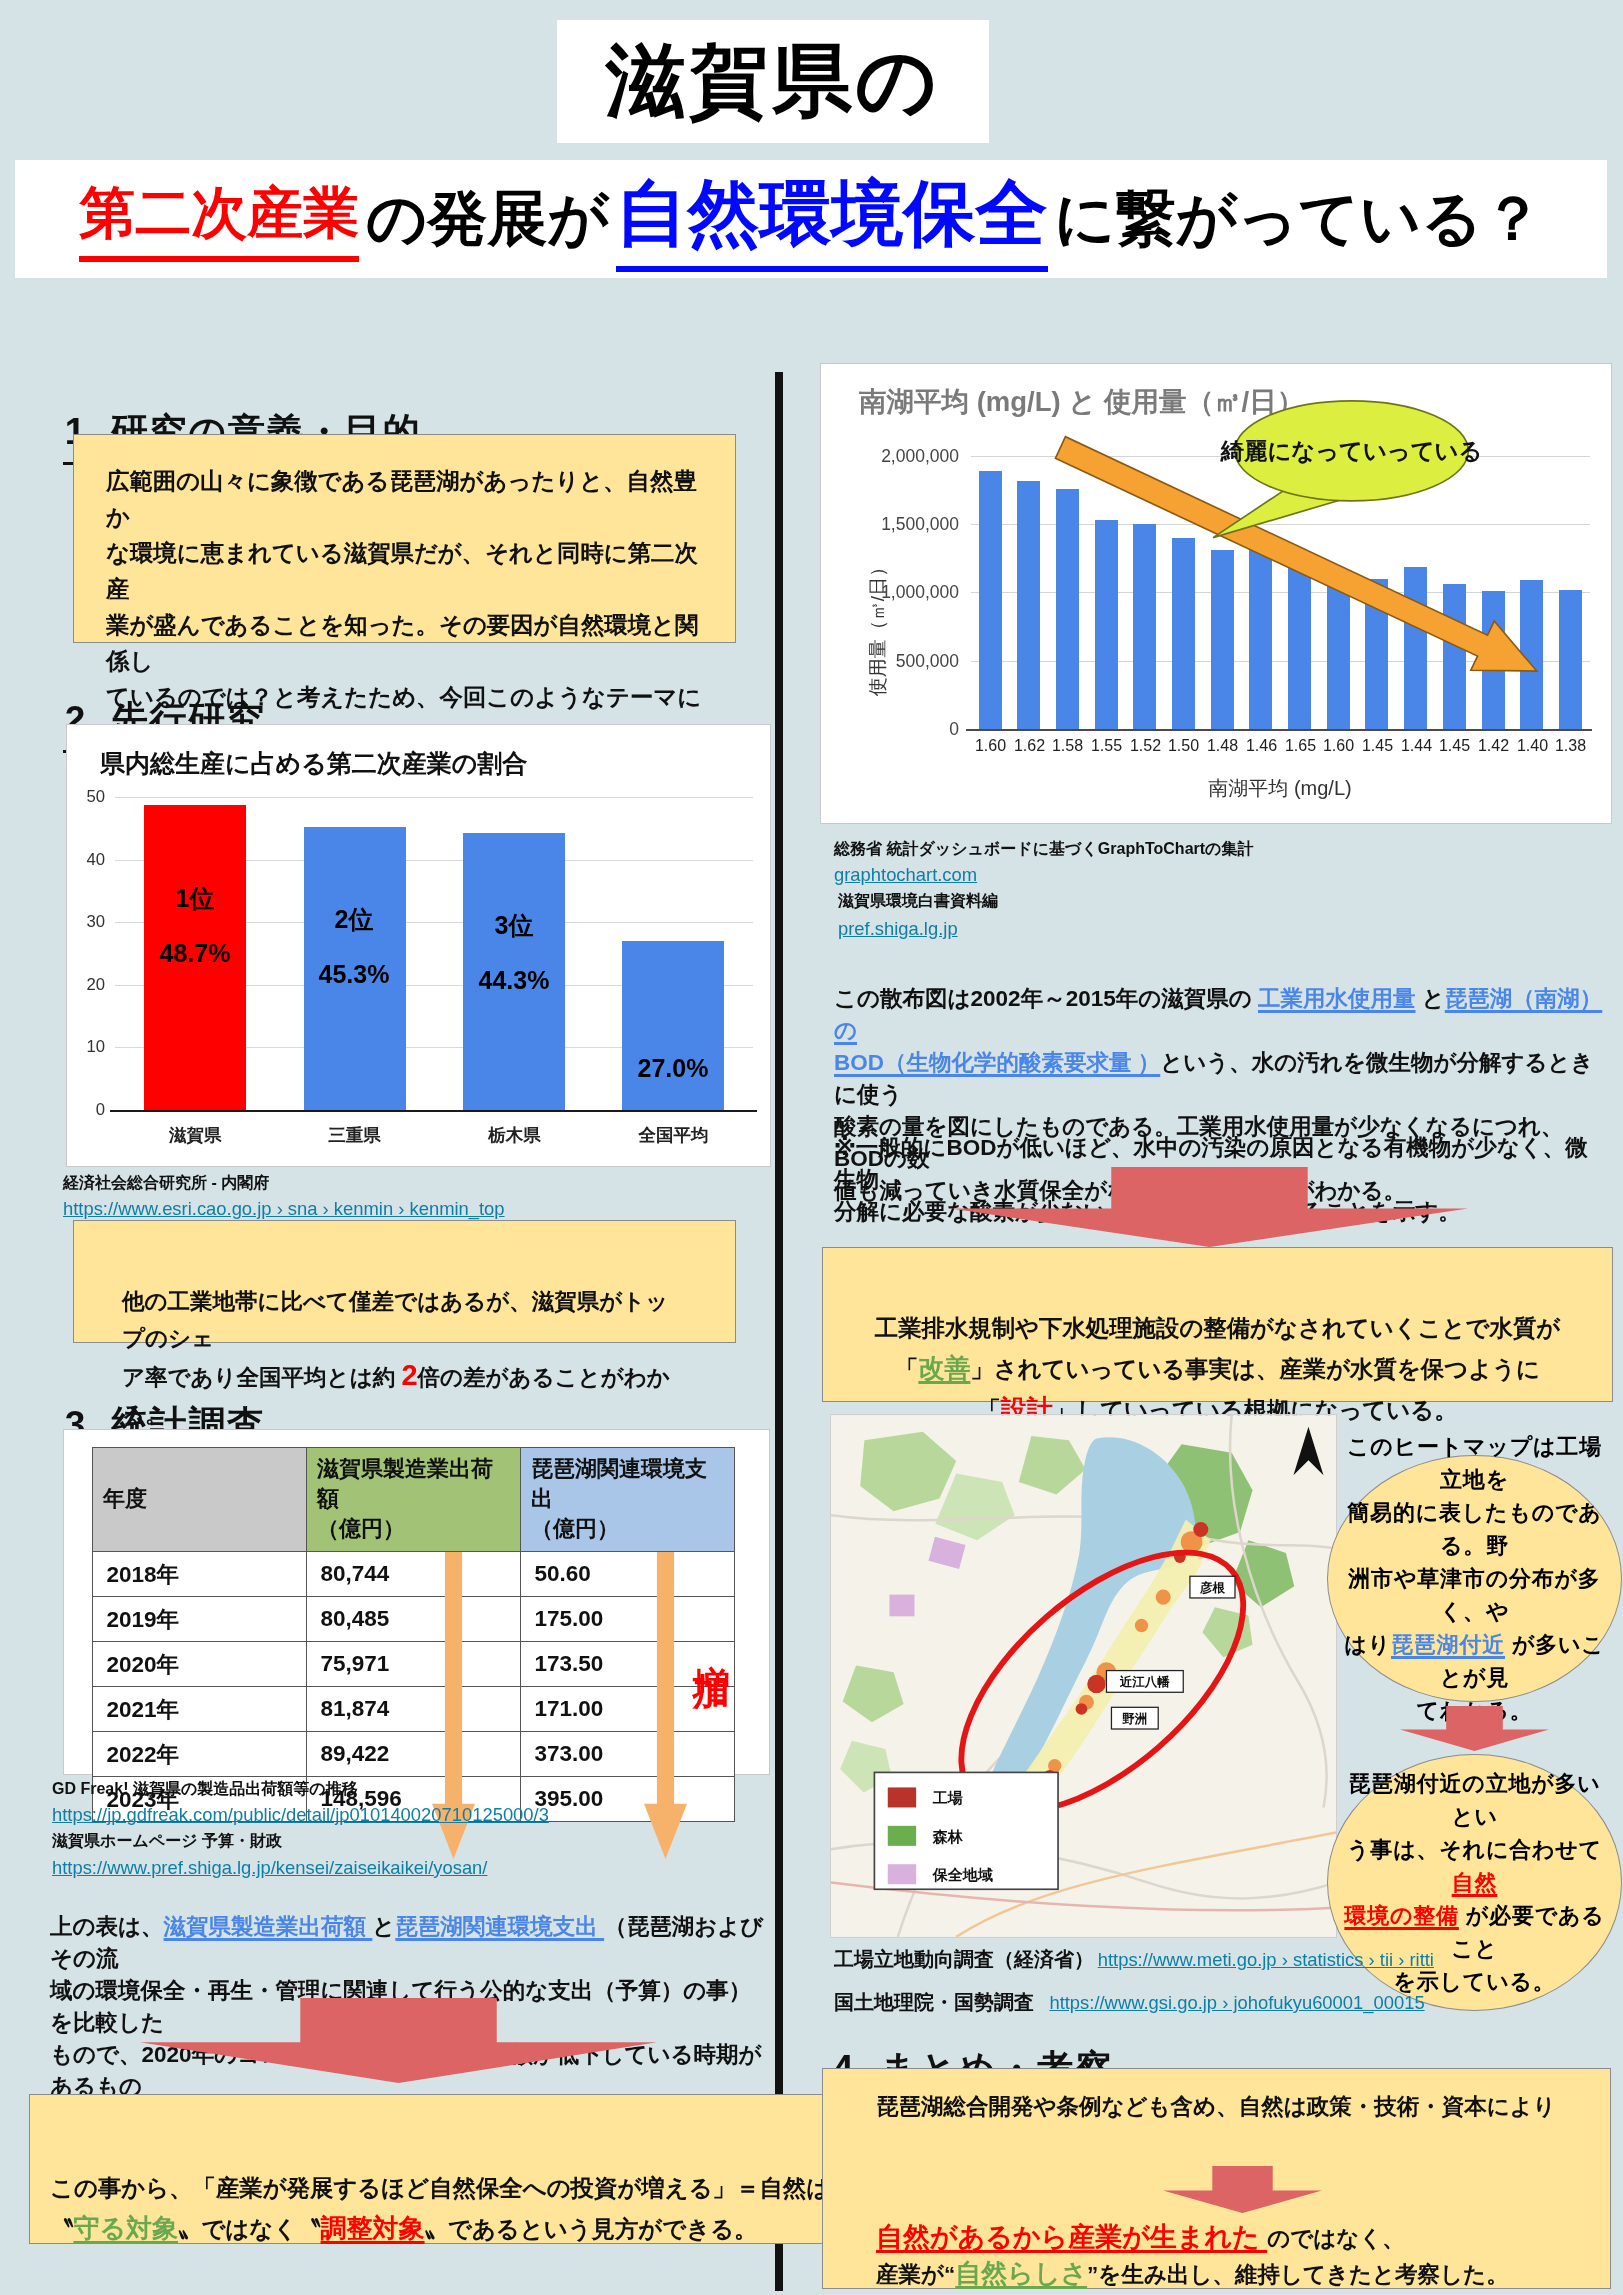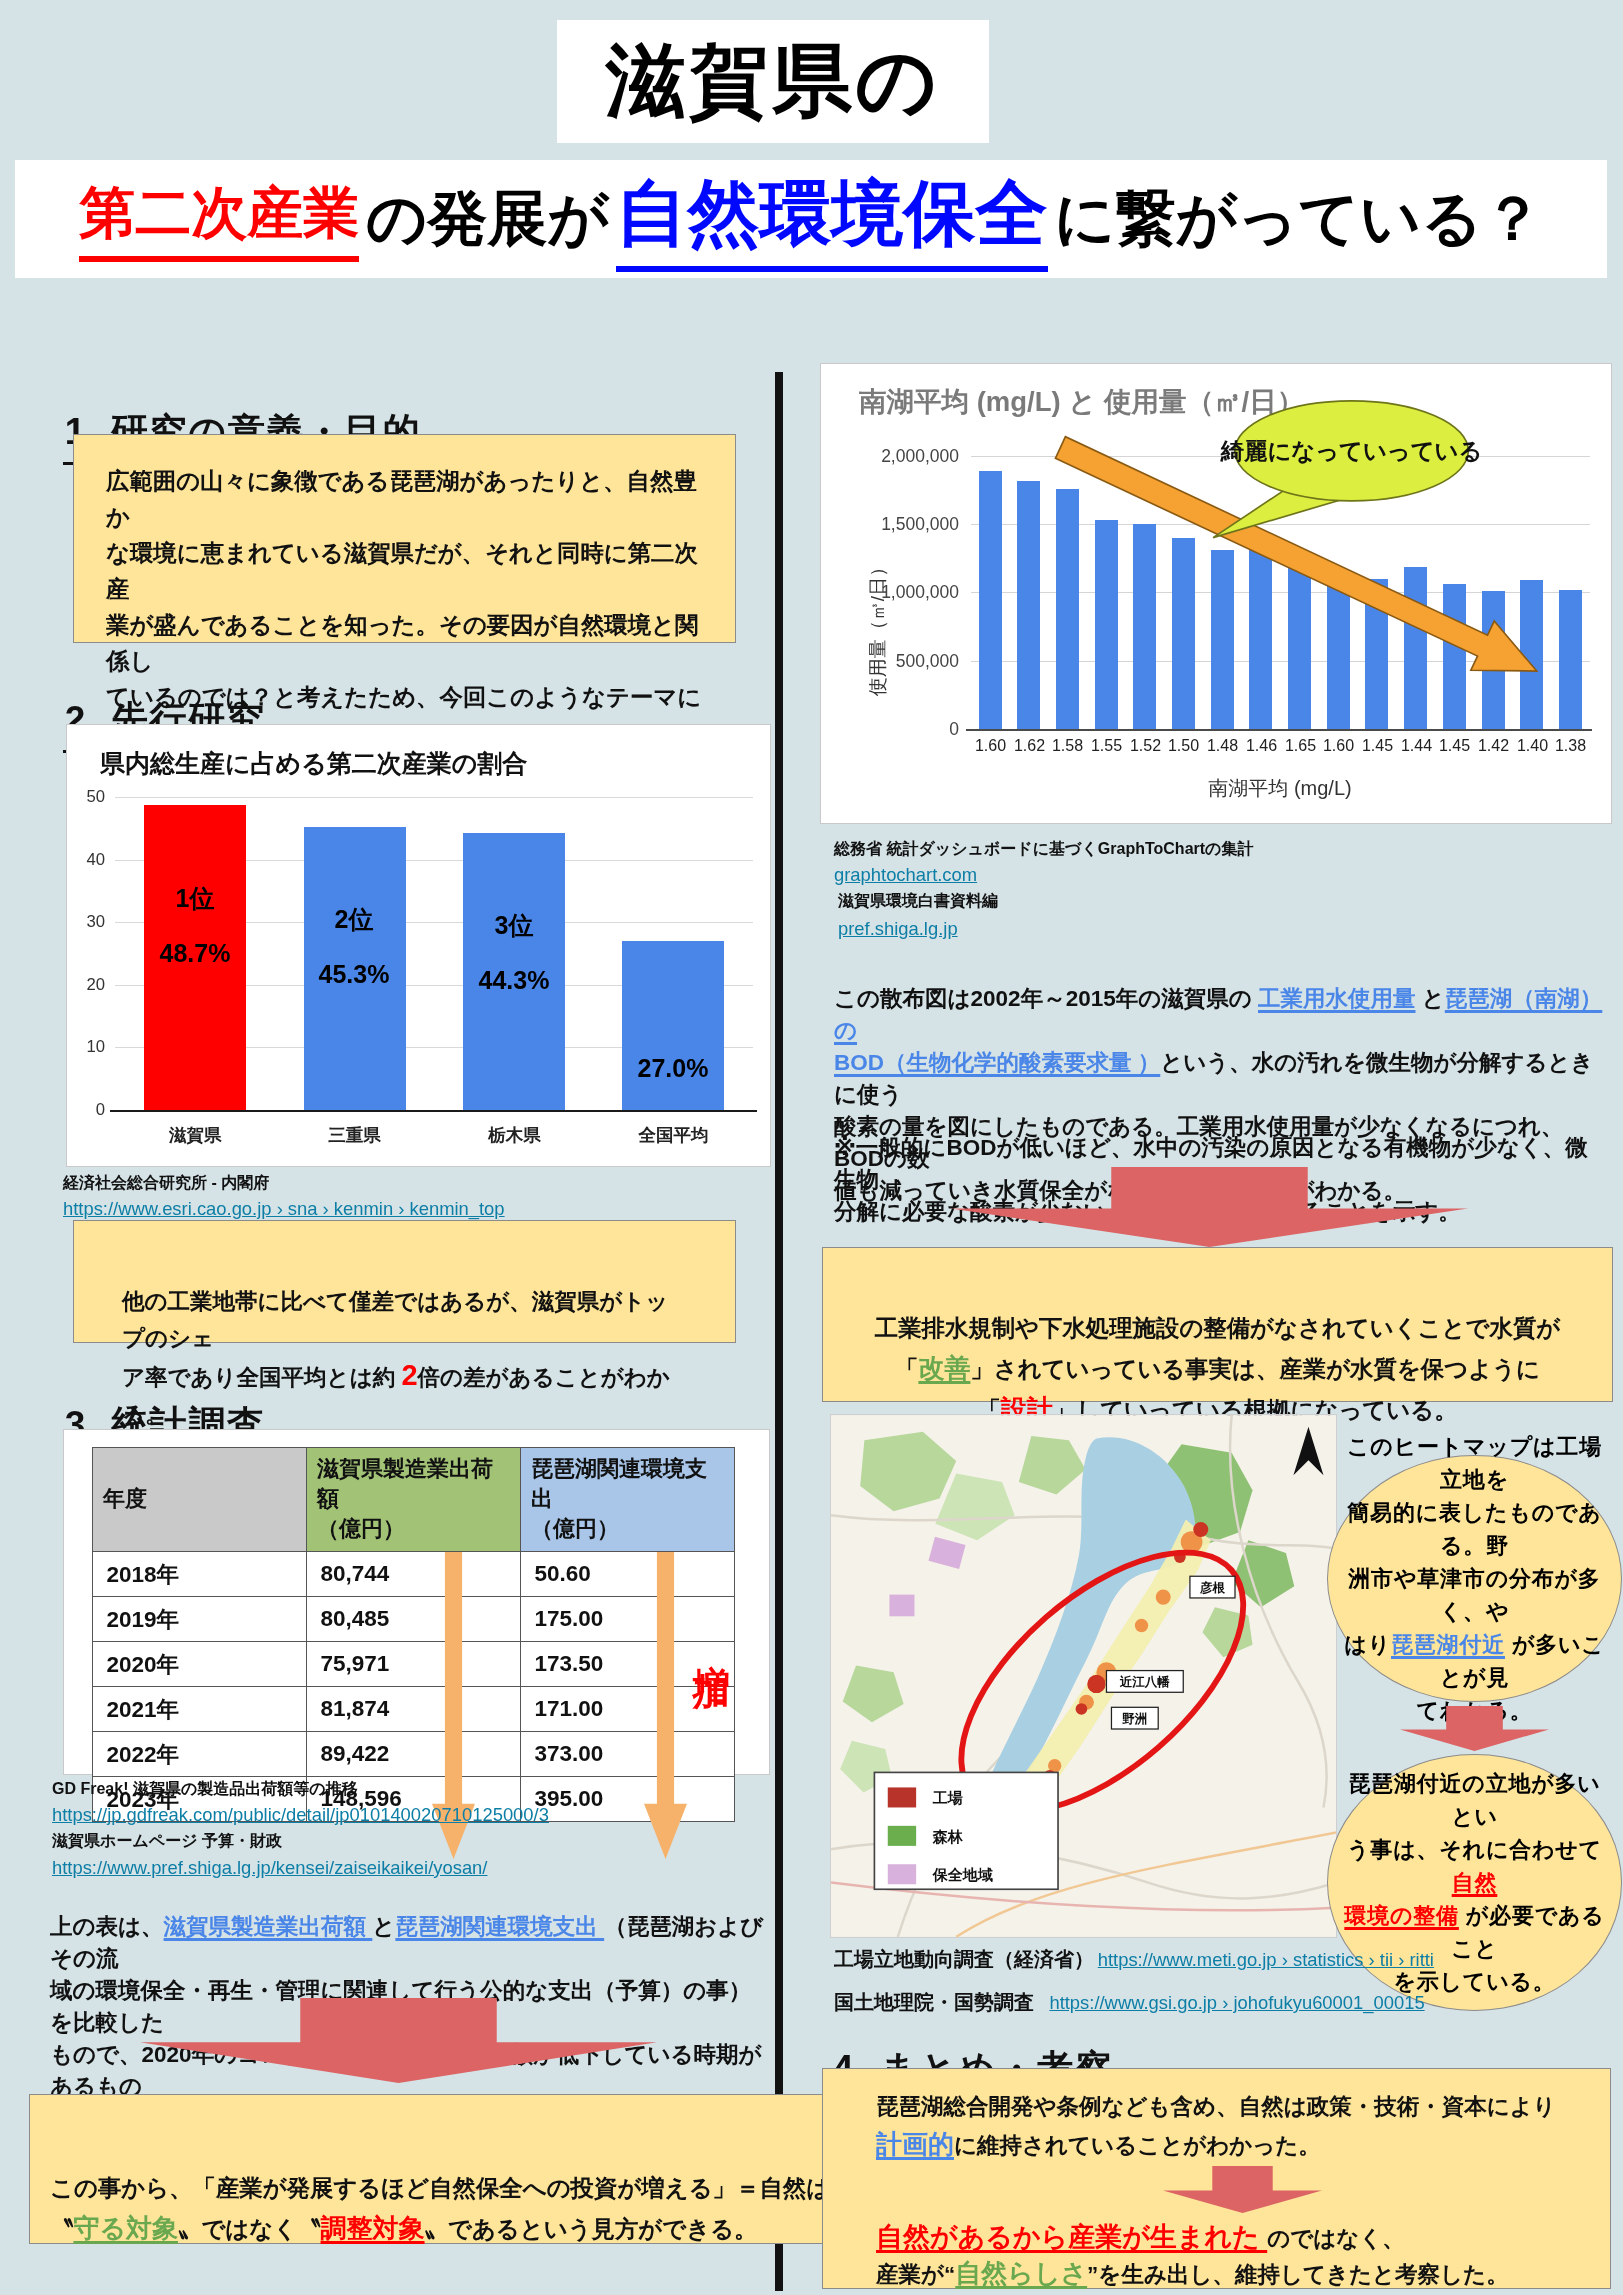--- a/index.html
+++ b/index.html
@@ -343,23 +343,20 @@
   </div>
   <div class="abs" style="left:834px;top:1989px;">
     <span class="src-name" style="font-size:20px;">国土地理院・国勢調査</span>
     <span class="src-link" style="margin-left:11.7px;">https://www.gsi.go.jp › johofukyu60001_00015</span>
   </div>
 
   <div class="abs heading" style="left:831px;top:2014px;">4. まとめ・考察</div>
 
   <div class="abs ybox" style="left:822px;top:2068px;width:789px;height:221px;">
     <div class="abs" style="left:53px;top:22px;font-size:22.5px;font-weight:bold;color:#111;">琵琶湖総合開発や条例なども含め、自然は政策・技術・資本により</div>
-    <div class="abs" style="left:53px;top:58px;font-size:22.5px;font-weight:bold;color:#111;">
-      <span class="u-blue" style="font-size:26px;">計画的</span><span>に維持されていることがわかった。</span>
-    </div>
     <div class="abs arrow-down" style="left:340px;top:97px;width:159px;height:47px;"></div>
     <div class="abs" style="left:53px;top:150px;font-size:22.5px;font-weight:bold;color:#111;">
       <span class="u-red" style="font-size:27px;">自然があるから産業が生まれた </span><span>のではなく、</span>
     </div>
     <div class="abs" style="left:53px;top:187px;font-size:22.5px;font-weight:bold;color:#111;">
       <span>産業が“</span><span class="u-green" style="font-size:26px;">自然らしさ</span><span>”を生み出し、維持してきたと考察した。</span>
     </div>
   </div>
 
 </div>

